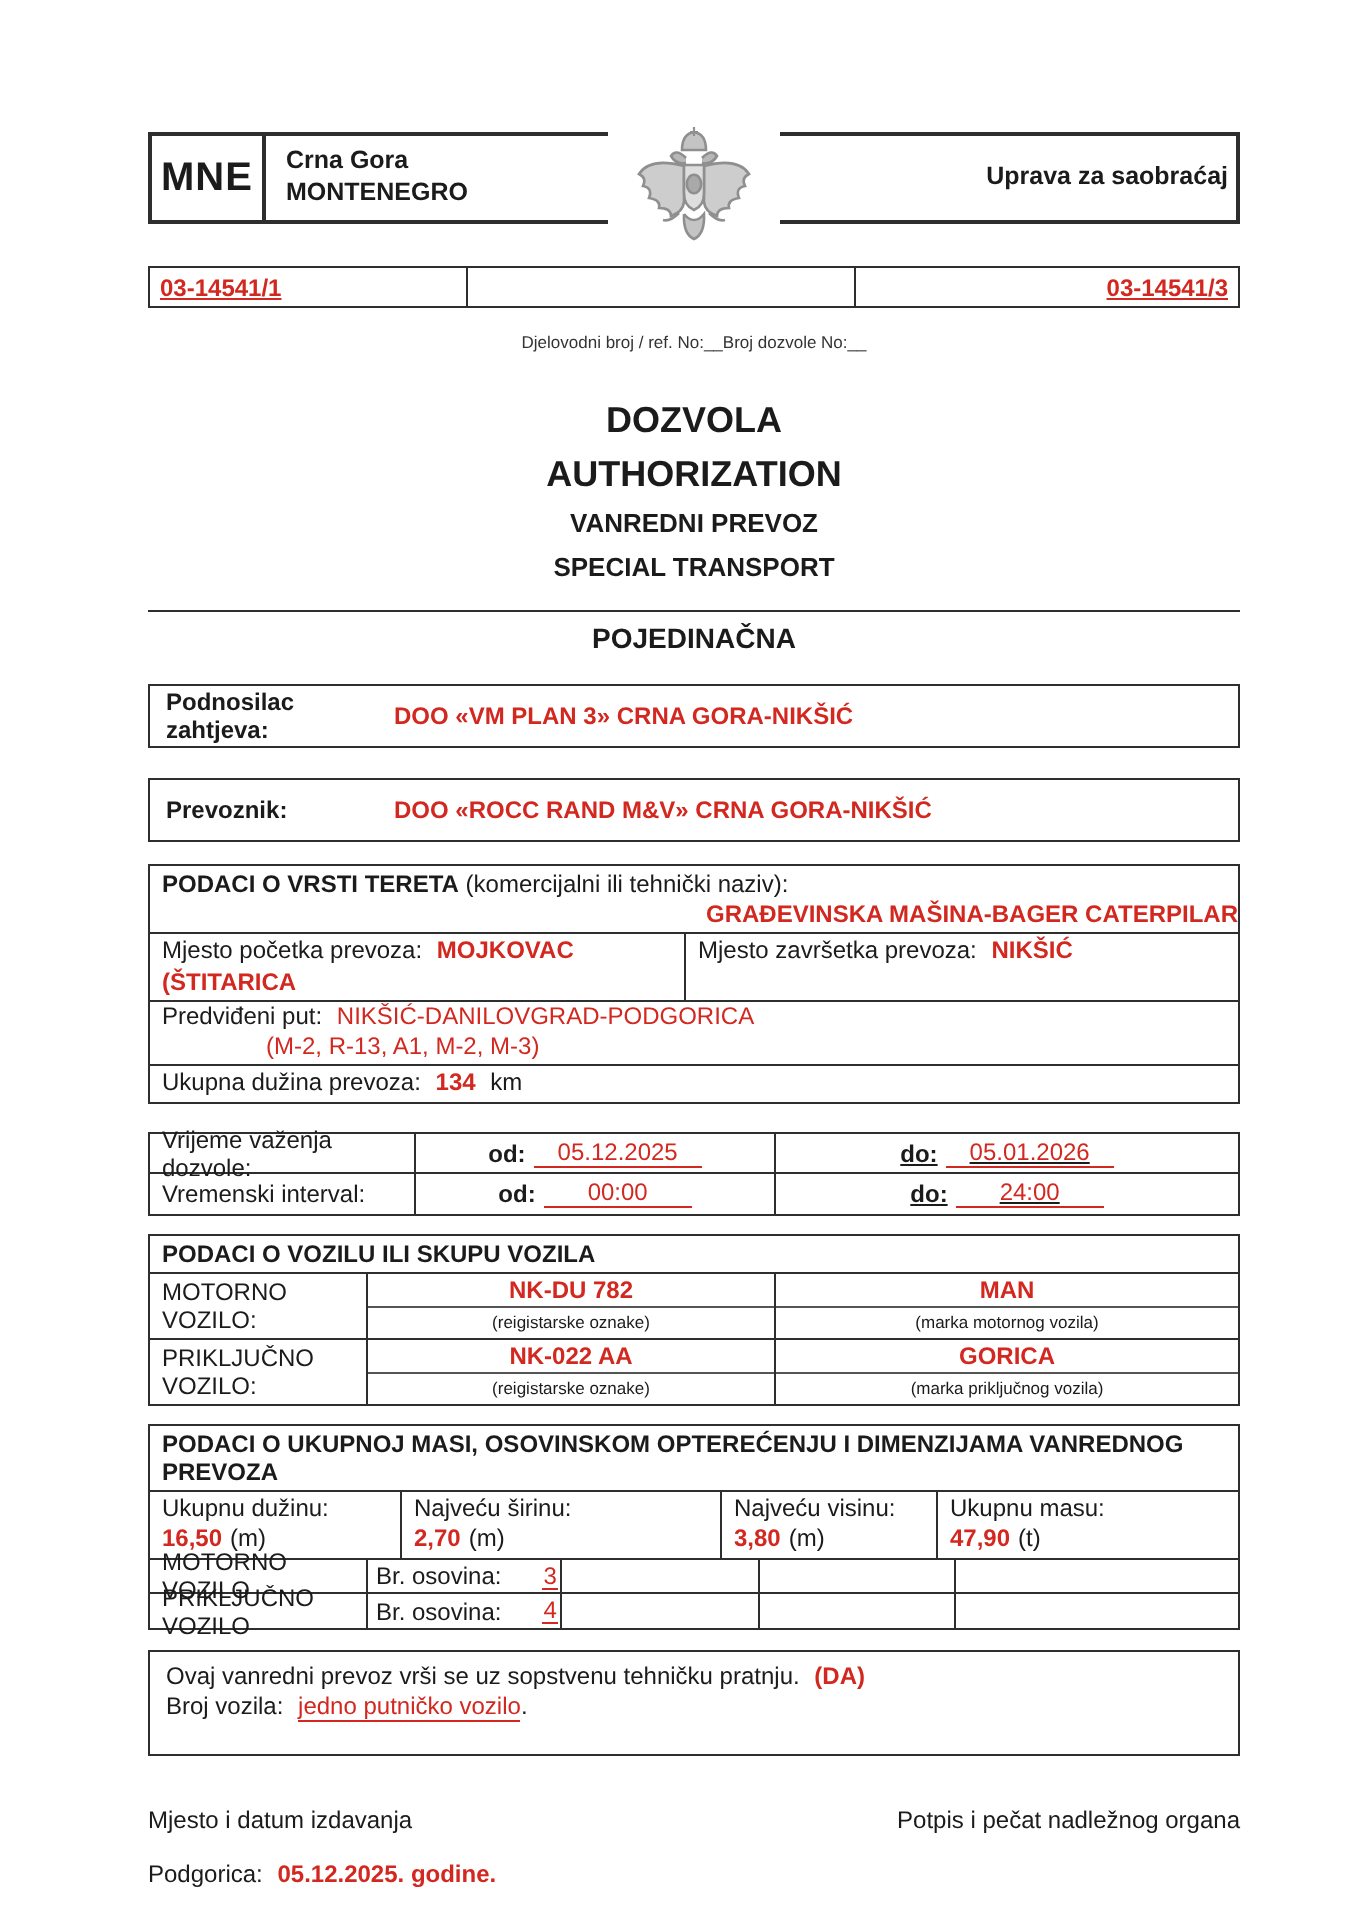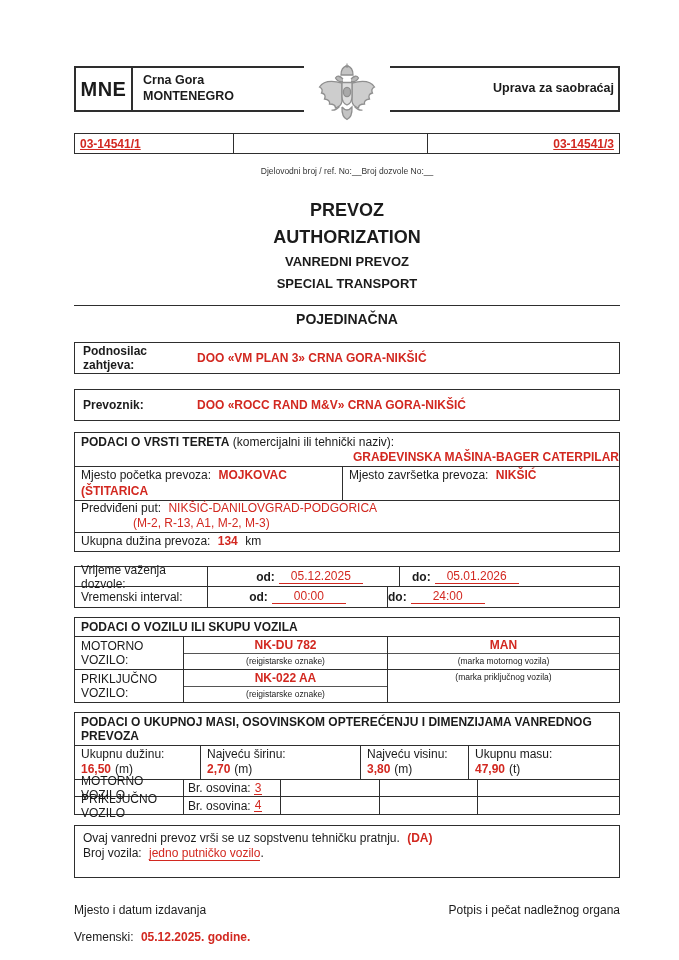--- a/index.html
+++ b/index.html
@@ -56,24 +56,24 @@
   .cargo-places{display:flex;border-bottom:1px solid var(--bd);line-height:16px;}
   .cargo-places .pl{width:268px;border-right:1px solid var(--bd);padding:0 4px 1px 6px;}
   .cargo-places .pr{flex:1;padding:0 4px 1px 6px;}
   .cargo-route{border-bottom:1px solid var(--bd);padding:0 6px 1px;line-height:15px;}
   .cargo-route .roads{margin-left:52px;}
   .cargo-dist{padding:1px 6px 2px;line-height:15px;}
 
   
   .vtable{border:1.5px solid var(--bd);margin-top:14px;font-size:12px;}
   .vt-row{display:flex;height:20px;align-items:center;}
-  .vt-row.first{border-bottom:1px solid var(--bd);gap:12px;}
+  .vt-row.first{border-bottom:1px solid var(--bd);}
   .vt-lbl{width:133px;padding-left:6px;border-right:1px solid var(--bd);align-self:stretch;display:flex;align-items:center;}
   .vt-od{width:180px;border-right:1px solid var(--bd);align-self:stretch;display:flex;align-items:center;justify-content:center;gap:4px;}
-  .vt-do{flex:1;display:flex;align-items:center;gap:4px;}
+  .vt-do{flex:1;display:flex;align-items:center;justify-content:center;gap:4px;text-decoration:underline;}
   .vt-bold{font-weight:bold;}
   .u-red{color:var(--red);border-bottom:1px solid var(--red);padding:0 12px;line-height:13px;}
 
   
   .vehicle{border:1.5px solid var(--bd);margin-top:9px;font-size:12px;}
   .veh-title{font-weight:bold;padding:2px 6px;border-bottom:1px solid var(--bd);line-height:14px;}
   .veh-row{display:flex;}
   .veh-row.first{border-bottom:1px solid var(--bd);}
   .veh-lbl{width:109px;border-right:1px solid var(--bd);display:flex;align-items:center;padding-left:6px;}
   .veh-cell{width:204px;border-right:1px solid var(--bd);text-align:center;}
@@ -86,21 +86,21 @@
   .mass-title{font-weight:bold;padding:2px 6px;border-bottom:1px solid var(--bd);line-height:14px;}
   .mass-dims{display:flex;border-bottom:1px solid var(--bd);}
   .mass-dims .dcell{padding:1px 12px 2px 6px;line-height:15px;border-right:1px solid var(--bd);}
   .mass-dims .d1{width:126px;}
   .mass-dims .d2{width:160px;}
   .mass-dims .d3{width:108px;}
   .mass-dims .d4{flex:1;border-right:0;}
   .mass-row{display:flex;height:17px;align-items:center;}
   .mass-row.first{border-bottom:1px solid var(--bd);}
   .m-lbl{width:109px;padding-left:6px;border-right:1px solid var(--bd);align-self:stretch;display:flex;align-items:center;}
-  .m-ax{width:97px;padding-left:4px;border-right:1px solid var(--bd);align-self:stretch;display:flex;align-items:center;gap:3px;}
+  .m-ax{width:97px;padding-left:4px;border-right:1px solid var(--bd);align-self:stretch;display:flex;align-items:center;gap:20px;}
   .m-e1{width:99px;border-right:1px solid var(--bd);align-self:stretch;}
   .m-e2{width:98px;border-right:1px solid var(--bd);align-self:stretch;}
   .m-e3{flex:1;align-self:stretch;}
   .ax-val{color:var(--red);border-bottom:1px solid var(--red);line-height:12px;padding:0 1px;}
 
   
   .note{border:1.5px solid var(--bd);margin-top:10px;padding:5px 8px 16px;font-size:12px;line-height:15px;}
   .note .uv{color:var(--red);border-bottom:1px solid var(--red);}
 
   
@@ -142,21 +142,21 @@
     <div class="refrow">
       <div class="refcell c1">03-14541/1</div>
       <div class="refcell c2"></div>
       <div class="refcell c3">03-14541/3</div>
     </div>
     <div class="ref-labels">
       <span>Djelovodni broj / ref. No:__</span>
       <span>Broj dozvole No:__</span>
     </div>
 
-    <div class="t-main">PREVOZ</div>
+    <div class="t-main">DOZVOLA</div>
     <div class="t-main2">AUTHORIZATION</div>
     <div class="t-sub">VANREDNI PREVOZ</div>
     <div class="t-sub">SPECIAL TRANSPORT</div>
     <hr class="rule">
     <div class="t-kind">POJEDINAČNA</div>
 
     <div class="box-line">
       <span class="lbl">Podnosilac zahtjeva:</span>
       <span class="red-b">DOO «VM PLAN 3» CRNA GORA-NIKŠIĆ</span>
     </div>
@@ -233,20 +233,21 @@
           <div class="veh-sub">(marka motornog vozila)</div>
         </div>
       </div>
       <div class="veh-row">
         <div class="veh-lbl">PRIKLJUČNO VOZILO:</div>
         <div class="veh-cell">
           <div class="veh-val">NK-022 AA</div>
           <div class="veh-sub">(reigistarske oznake)</div>
         </div>
         <div class="veh-cell last">
+          <div class="veh-val">GORICA</div>
           <div class="veh-sub">(marka priključnog vozila)</div>
         </div>
       </div>
     </div>
 
     <div class="mass">
       <div class="mass-title">PODACI O UKUPNOJ MASI, OSOVINSKOM  OPTEREĆENJU I  DIMENZIJAMA VANREDNOG PREVOZA</div>
       <div class="mass-dims">
         <div class="dcell d1">
           <div>Ukupnu dužinu:</div>
@@ -296,18 +297,18 @@
         <span>Broj vozila:</span><span class="sp"></span>
         <span class="uv">jedno putničko vozilo</span><span>.</span>
       </div>
     </div>
 
     <div class="footer">
       <span>Mjesto i datum izdavanja</span>
       <span>Potpis i pečat nadležnog organa</span>
     </div>
     <div class="issue">
-      <span>Vremenski:</span><span class="sp"></span>
+      <span>Podgorica:</span><span class="sp"></span>
       <span class="red-b">05.12.2025. godine.</span>
     </div>
 
   </div>
 </div>
 
 </body></html>

